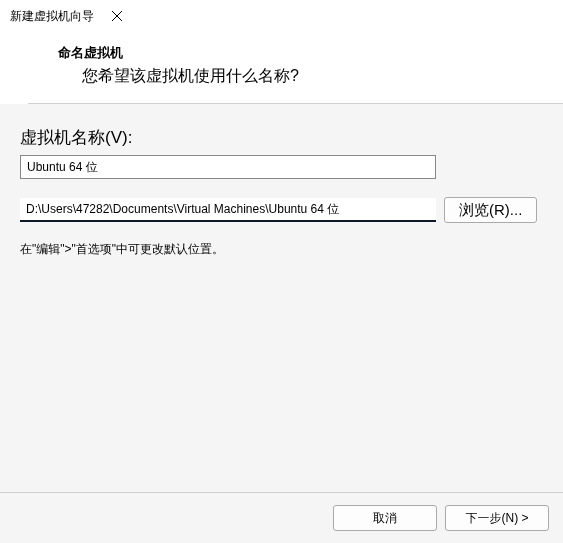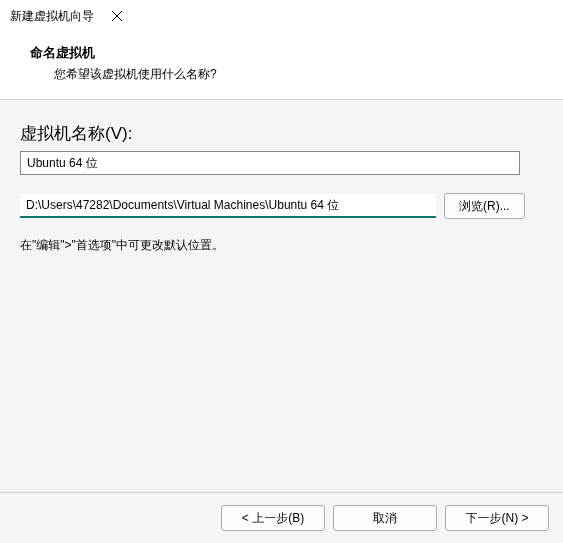--- a/index.html
+++ b/index.html
@@ -22,59 +22,60 @@
 .titlebar-title { font-size: 12px; color: #000; }
 .titlebar-close {
   width: 46px; height: 32px;
   display: flex; align-items: center; justify-content: center;
   cursor: pointer;
 }
 .titlebar-close svg { width: 10px; height: 10px; }
 .header {
   padding: 12px 5px 16px 30px;
   border-bottom: 1px solid #d0d0d0;
+  margin-left: 28px;
 }
 .header-title { font-size: 13px; font-weight: bold; color: #000; margin-bottom: 4px; }
-.header-sub { font-size: 12px; color: #000; padding-left: 24px; }
+.header-sub { font-size: 16px; color: #000; padding-left: 24px; }
 .content {
   flex: 1;
   background: #f5f5f5;
   padding: 22px 20px;
 }
 .field-group { margin-bottom: 18px; }
 .field-label { font-size: 17px; color: #000; margin-bottom: 6px; }
 .text-input {
-  width: 500px;
+  width: 416px;
   height: 24px;
   border: 1px solid #888;
   background: #fff;
   font-size: 12px;
   padding: 0 6px;
   font-family: inherit;
   outline: none;
 }
 .location-row { display: flex; align-items: center; gap: 8px; }
 .location-input {
   width: 416px;
   height: 24px;
   border: none;
-  border-bottom: 2px solid #0f766e;
+  border-bottom: 2px solid #0f172a;
   background: #fff;
   font-size: 12px;
   padding: 0 6px;
   font-family: inherit;
   outline: none;
 }
 .browse-btn {
   height: 26px;
   padding: 0 14px;
   border: 1px solid #aaa;
   background: #fdfdfd;
   border-radius: 3px;
-  font-size: 12px;
+  font-size: 15px;
   font-family: inherit;
   cursor: pointer;
 }
 .hint { font-size: 12px; color: #000; margin-top: 14px; }
 .footer {
   border-top: 1px solid #d0d0d0;
   background: #f5f5f5;
   padding: 12px 14px;
   display: flex;
   justify-content: flex-end;
@@ -119,16 +120,15 @@
     <div class="location-row">
       <input type="text" class="location-input" value="D:\Users\47282\Documents\Virtual Machines\Ubuntu 64 位" style="">
       <button class="browse-btn">浏览(R)...</button>
     </div>
   </div>
 
   <div class="hint">在"编辑"&gt;"首选项"中可更改默认位置。</div>
 </div>
 
 <div class="footer">
-  <button class="footer-btn">&lt; 上一步(B)</button>
   <button class="footer-btn">取消</button>
   <button class="footer-btn">下一步(N) &gt;</button>
 </div>
 
 </body></html>

